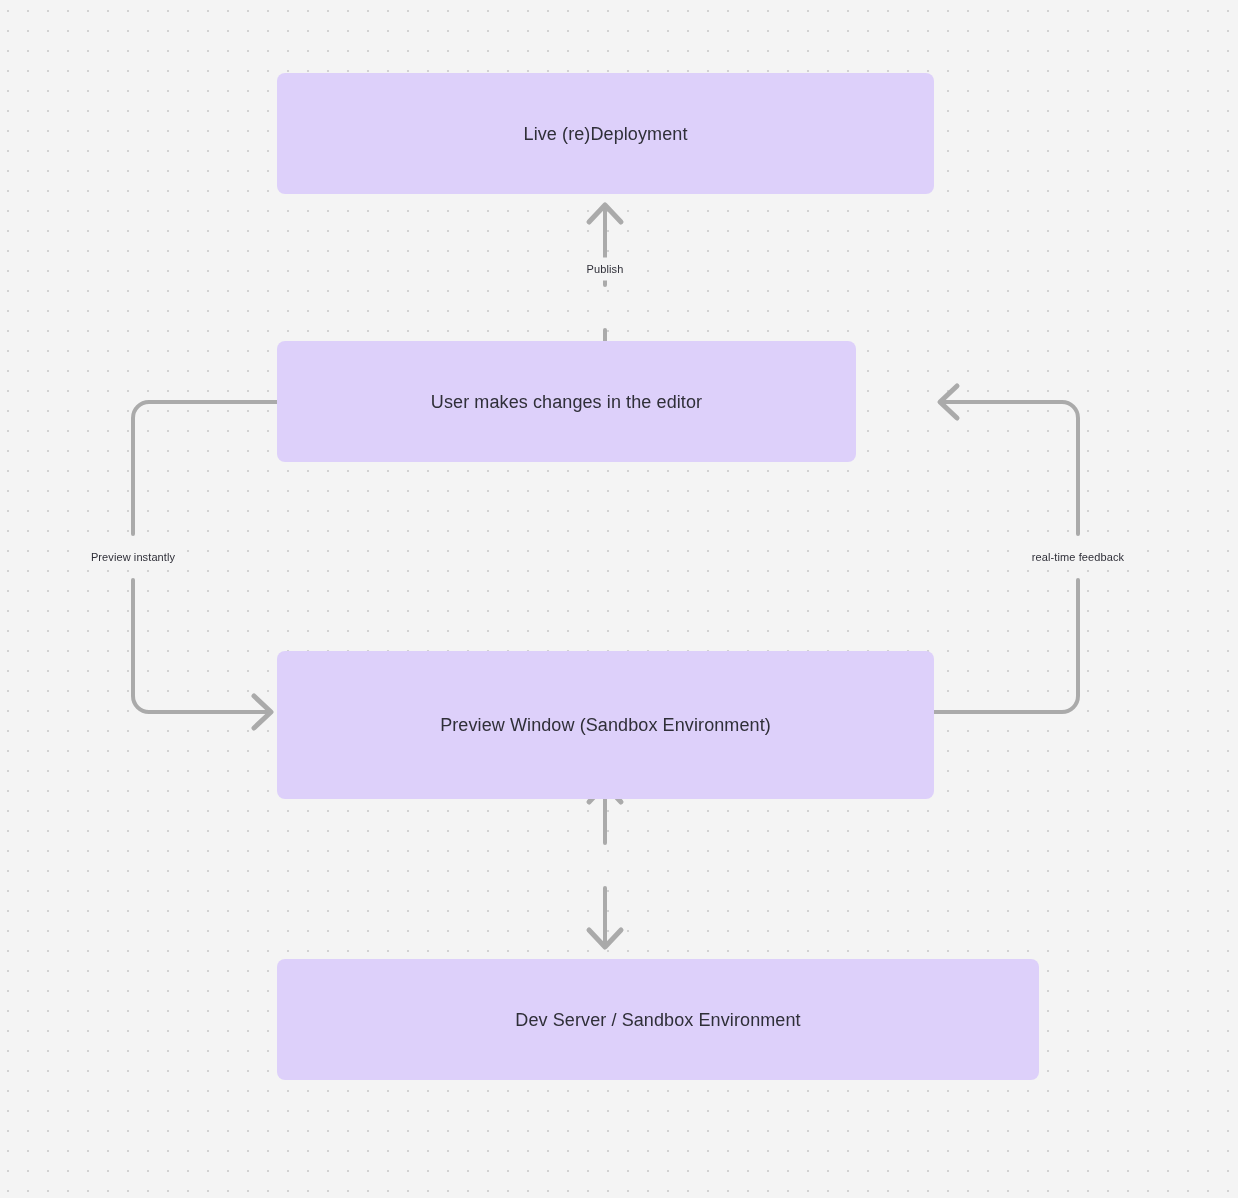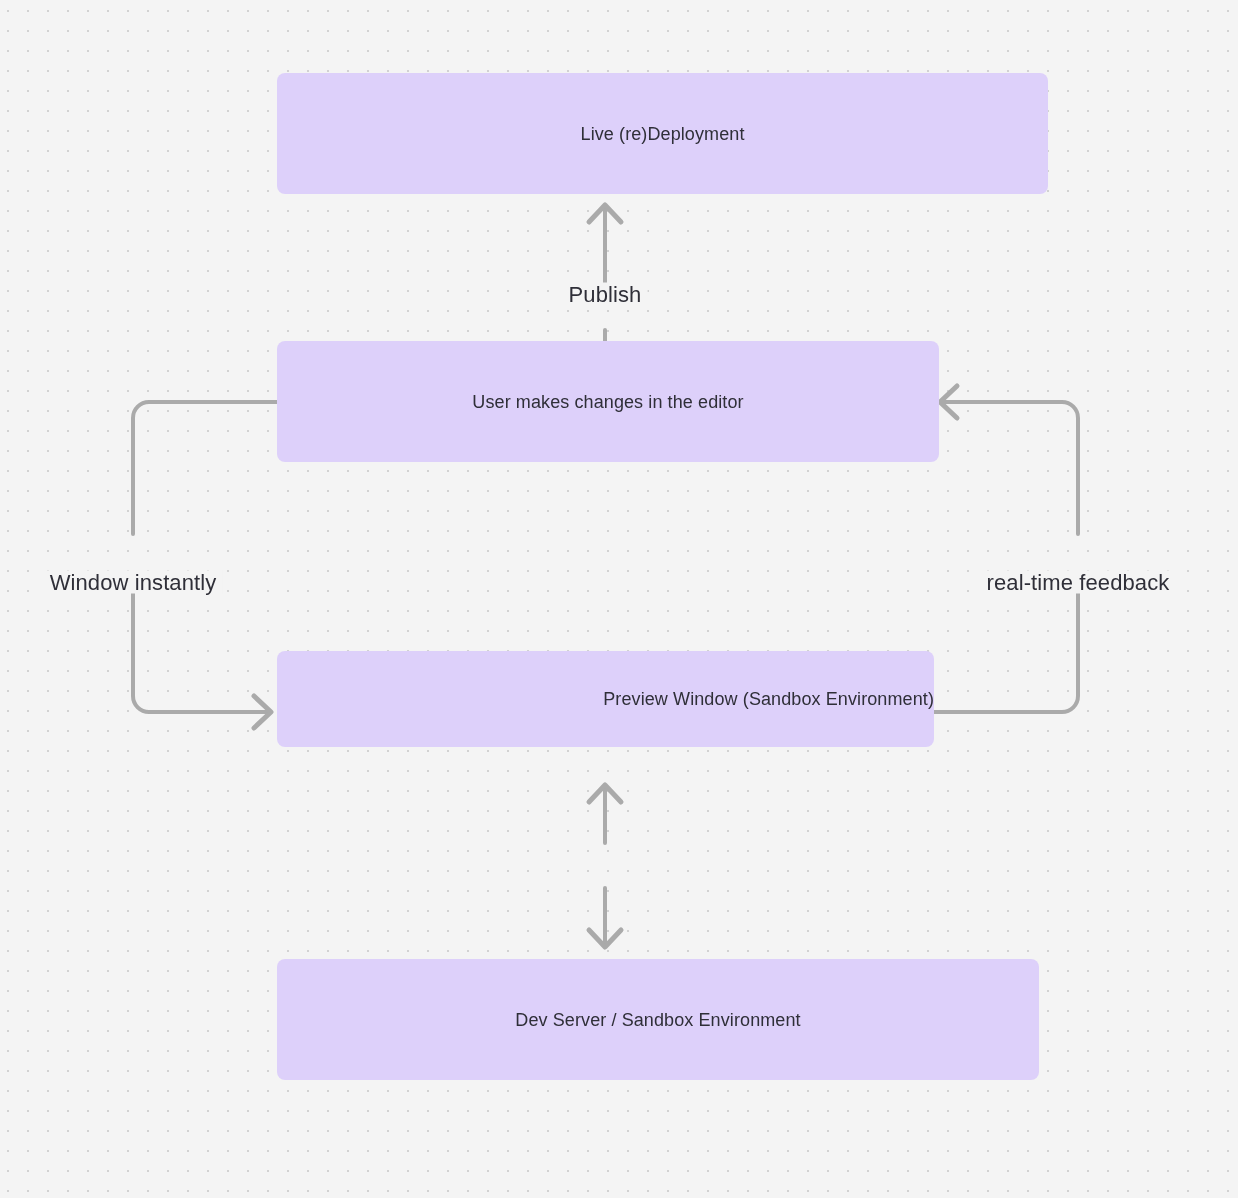--- a/index.html
+++ b/index.html
@@ -44,29 +44,28 @@
   .node-label {
     font-size: 18px;
     line-height: 22px;
     color: #2f2f38;
     letter-spacing: 0.1px;
     text-align: center;
     white-space: nowrap;
   }
   .edge-label {
     position: absolute;
-    font-size: 22px;
+    font-size: 11px;
     line-height: 21px;
     color: #2f2f38;
     letter-spacing: 0.1px;
     white-space: nowrap;
     background-color: #f4f4f4;
     padding: 1px 6px;
     transform: translate(-50%, -50%);
-    margin-top: 25px;
   }
 </style>
 </head>
 <body>
 
 <div id="canvas">
 
   <svg id="edges" viewBox="0 0 1238 1198" width="1238" height="1198" xmlns="http://www.w3.org/2000/svg">
 
     <g>
@@ -88,36 +87,36 @@
     </g>
 
     <g>
       <path d="M 605 843 L 605 786" stroke="#aaaaaa" stroke-width="4" fill="none" stroke-linecap="round"></path>
       <path d="M 589 802 L 605 785 L 621 802" stroke="#aaaaaa" stroke-width="5" fill="none" stroke-linecap="round" stroke-linejoin="round"></path>
       <path d="M 605 888 L 605 946" stroke="#aaaaaa" stroke-width="4" fill="none" stroke-linecap="round"></path>
       <path d="M 589 930 L 605 947 L 621 930" stroke="#aaaaaa" stroke-width="5" fill="none" stroke-linecap="round" stroke-linejoin="round"></path>
     </g>
   </svg>
 
-  <div class="node" style="left:277px; top:73px; width:771px; height:121px;">
+  <div class="node" style="left:277px; top:73px; width:657px; height:121px;">
     <span class="node-label">Live (re)Deployment</span>
   </div>
 
-  <div class="node" style="left:277px; top:341px; width:662px; height:121px;">
+  <div class="node" style="left:277px; top:341px; width:579px; height:121px;">
     <span class="node-label">User makes changes in the editor</span>
   </div>
 
-  <div class="node" style="left:277px; top:651px; width:657px; height:96px;justify-content:flex-end;">
+  <div class="node" style="left:277px; top:651px; width:657px; height:148px;">
     <span class="node-label">Preview Window (Sandbox Environment)</span>
   </div>
 
   <div class="node" style="left:277px; top:959px; width:762px; height:121px;">
     <span class="node-label">Dev Server / Sandbox Environment</span>
   </div>
 
   <div class="edge-label" style="left:605px; top:269px;">Publish</div>
 
-  <div class="edge-label" style="left:133px; top:557px;">Window instantly</div>
+  <div class="edge-label" style="left:133px; top:557px;">Preview instantly</div>
 
   <div class="edge-label" style="left:1078px; top:557px;text-align:center;">real-time feedback</div>
 
 
 </div>
 
 </body></html>

